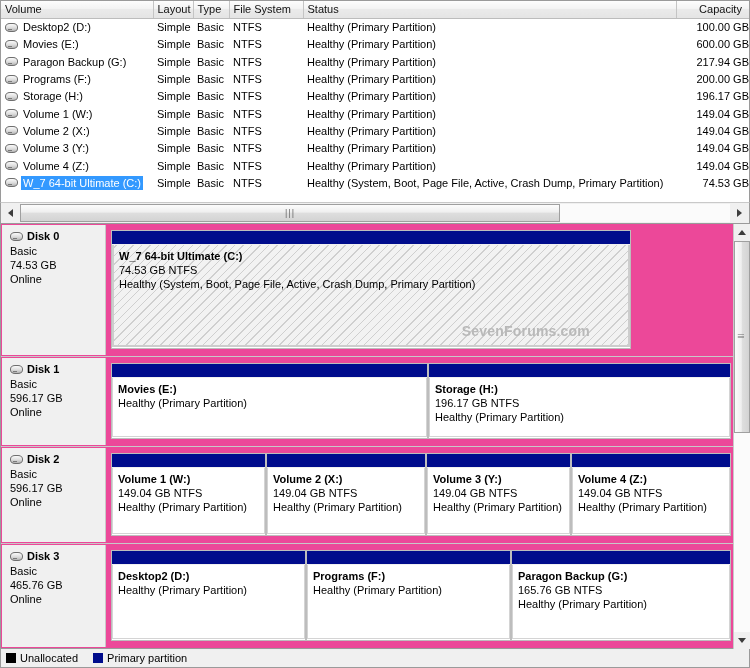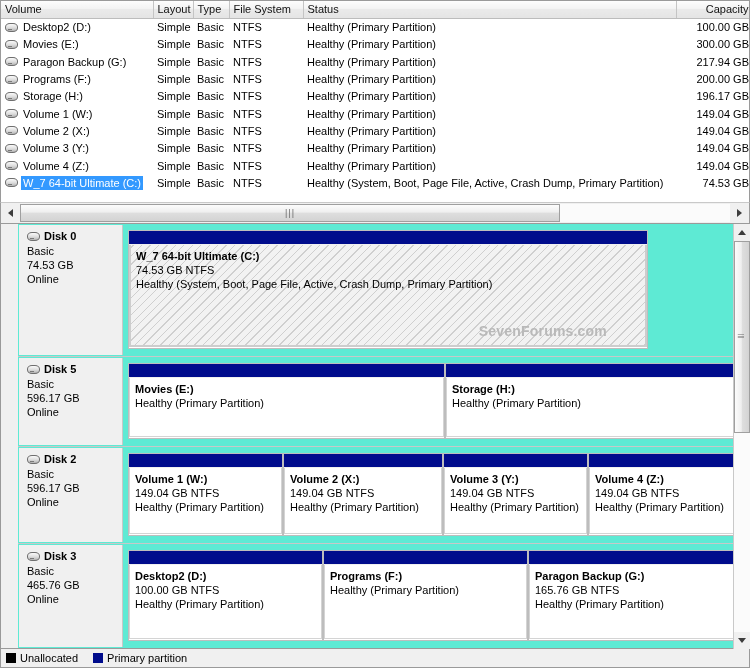--- a/index.html
+++ b/index.html
@@ -29,21 +29,21 @@
     border-bottom: 1px solid #bcbcbc;
     font-weight: normal;
     font-size: 11px;
     text-align: left;
     padding: 2px 0 3px 4px;
     height: 15px;
     color: #111;
     white-space: nowrap;
     overflow: hidden;
   }
-  table.vol th.capacity { text-align: right; padding-left: 16px; }
+  table.vol th.capacity { text-align: center; padding-left: 16px; }
   table.vol td {
     padding: 0 0 0 4px;
     height: 17.3px;
     font-size: 11px;
     white-space: nowrap;
     overflow: hidden;
     vertical-align: middle;
     color: #000;
   }
   td.c-vol { padding-left: 2px; }
@@ -92,21 +92,21 @@
   
   .gfx {
     position: absolute; left: 0; top: 224px; width: 750px; height: 425px;
     background: #f0f0f0;
     border: 1px solid #9a9a9a;
     border-top: none;
     overflow: hidden;
   }
   .gfx-inner { position: absolute; left: 0; top: 0; width: 733px; height: 425px; }
 
-  .disk-row { position: absolute; left: 0; width: 733px; background: #5eead4; margin-left: 17px; }
+  .disk-row { position: absolute; left: 0; width: 733px; background: #ec4899; }
   .disk-row:after {
     content:""; position:absolute; left:0; right:0; bottom:0; height:1px; background:#c8c8c8;
   }
   .disk-hdr {
     position: absolute; left: 1px; top: 1px; width: 104px; bottom: 2px;
     background: #f0f0f0;
     border-right: 1px solid #c8c8c8;
     padding: 5px 0 0 8px;
   }
   .disk-title { display:flex; align-items:center; gap:4px; font-weight: bold; font-size: 11px; margin-bottom: 2px;}
@@ -222,21 +222,21 @@
           </tr>
           <tr class="">
             <td class="c-vol"><span class="vname">
                 <span class="drv-icon"></span>
                 <span class="vname-txt">Movies (E:)</span>
               </span></td>
             <td>Simple</td>
             <td>Basic</td>
             <td>NTFS</td>
             <td>Healthy (Primary Partition)</td>
-            <td class="c-cap">300.00 GB</td>
+            <td class="c-cap">600.00 GB</td>
           </tr>
           <tr class="">
             <td class="c-vol"><span class="vname">
                 <span class="drv-icon"></span>
                 <span class="vname-txt">Paragon Backup (G:)</span>
               </span></td>
             <td>Simple</td>
             <td>Basic</td>
             <td>NTFS</td>
             <td>Healthy (Primary Partition)</td>
@@ -358,38 +358,39 @@
                 <div class="p-stat">Healthy (System, Boot, Page File, Active, Crash Dump, Primary Partition)</div>
                 <div class="watermark">SevenForums.com</div>
               </div>
             </div>
           </div>
         </div>
         <div class="disk-row" style="top: 133px; height: 90px;">
           <div class="disk-hdr">
             <div class="disk-title">
               <span class="disk-ico"></span>
-              <span>Disk 5</span>
+              <span>Disk 1</span>
             </div>
             <div class="disk-line">Basic</div>
             <div class="disk-line">596.17 GB</div>
             <div class="disk-line">Online</div>
           </div>
           <div class="parts">
             <div class="part" style="left: 0px; width: 317px;">
               <div class="cap"></div>
               <div class="body">
                 <div class="p-name">Movies  (E:)</div>
                 <div class="p-stat">Healthy (Primary Partition)</div>
               </div>
             </div>
             <div class="part" style="left: 317px; width: 303px;">
               <div class="cap"></div>
               <div class="body">
                 <div class="p-name">Storage  (H:)</div>
+                <div class="p-size">196.17 GB NTFS</div>
                 <div class="p-stat">Healthy (Primary Partition)</div>
               </div>
             </div>
           </div>
         </div>
         <div class="disk-row" style="top: 223px; height: 97px;">
           <div class="disk-hdr">
             <div class="disk-title">
               <span class="disk-ico"></span>
               <span>Disk 2</span>
@@ -441,21 +442,20 @@
             </div>
             <div class="disk-line">Basic</div>
             <div class="disk-line">465.76 GB</div>
             <div class="disk-line">Online</div>
           </div>
           <div class="parts">
             <div class="part" style="left: 0px; width: 195px;">
               <div class="cap"></div>
               <div class="body">
                 <div class="p-name">Desktop2  (D:)</div>
-                <div class="p-size">100.00 GB NTFS</div>
                 <div class="p-stat">Healthy (Primary Partition)</div>
               </div>
             </div>
             <div class="part" style="left: 195px; width: 205px;">
               <div class="cap"></div>
               <div class="body">
                 <div class="p-name">Programs  (F:)</div>
                 <div class="p-stat">Healthy (Primary Partition)</div>
               </div>
             </div>

